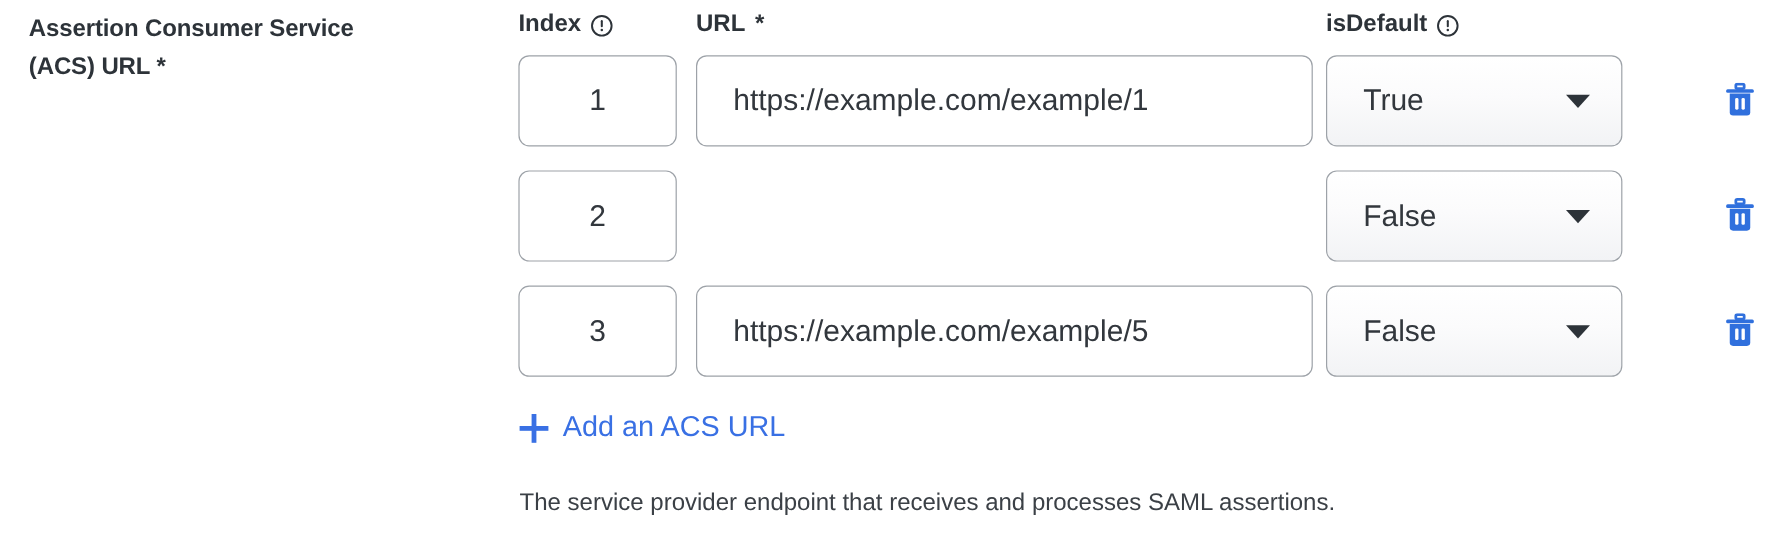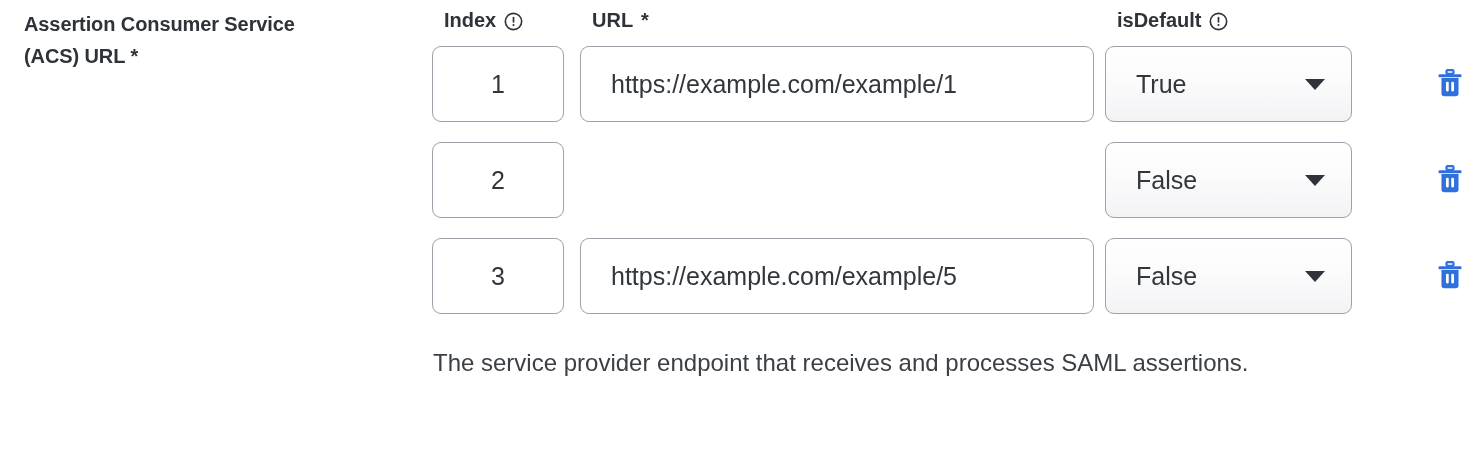--- a/index.html
+++ b/index.html
@@ -43,21 +43,20 @@
     left: 432px;
     top: 0;
     right: 0;
     top: 0;
   }
 
   
   .header-row {
     position: relative;
     height: 46px;
-    margin-left: 12px;
   }
   .col-head {
     position: absolute;
     top: 8px;
     display: flex;
     align-items: center;
     gap: 8px;
     font-size: 20px;
     font-weight: bold;
     line-height: 24px;
@@ -201,21 +200,21 @@
   .plus-icon::after {
     top: 0; bottom: 0; left: 10px; width: 4px;
   }
 
   
   .helper-row { position: relative; height: 44px; }
   .helper-text {
     position: absolute;
     left: 1px;
     top: 14px;
-    font-size: 24px;
+    font-size: 20px;
     line-height: 30px;
     color: #3b4046;
     white-space: nowrap;
   }
 </style>
 </head>
 <body>
 
 <div class="acs-form">
 
@@ -318,19 +317,25 @@
             <rect x="9" y="1" width="6" height="3.2" rx="1" fill="none" stroke="#3070dd" stroke-width="2"></rect>
             <rect x="2" y="4.6" width="20" height="2.6" rx="1.1" fill="#3070dd"></rect>
             <path d="M4.6 7.8 h14.8 v13.4 a2.4 2.4 0 0 1 -2.4 2.4 h-10 a2.4 2.4 0 0 1 -2.4 -2.4 z" fill="#3070dd"></path>
             <rect x="8.5" y="11" width="2.4" height="8.4" rx="1" fill="#ffffff"></rect>
             <rect x="13.1" y="11" width="2.4" height="8.4" rx="1" fill="#ffffff"></rect>
           </svg>
         </span>
       </button>
     </div>
 
+    <div class="add-link-row">
+      <a class="add-link">
+        <span class="plus-icon"></span>
+        <span>Add an ACS URL</span>
+      </a>
+    </div>
 
     <div class="helper-row">
       <div class="helper-text">The service provider endpoint that receives and processes SAML assertions.</div>
     </div>
 
   </div>
 </div>
 
 </body></html>

